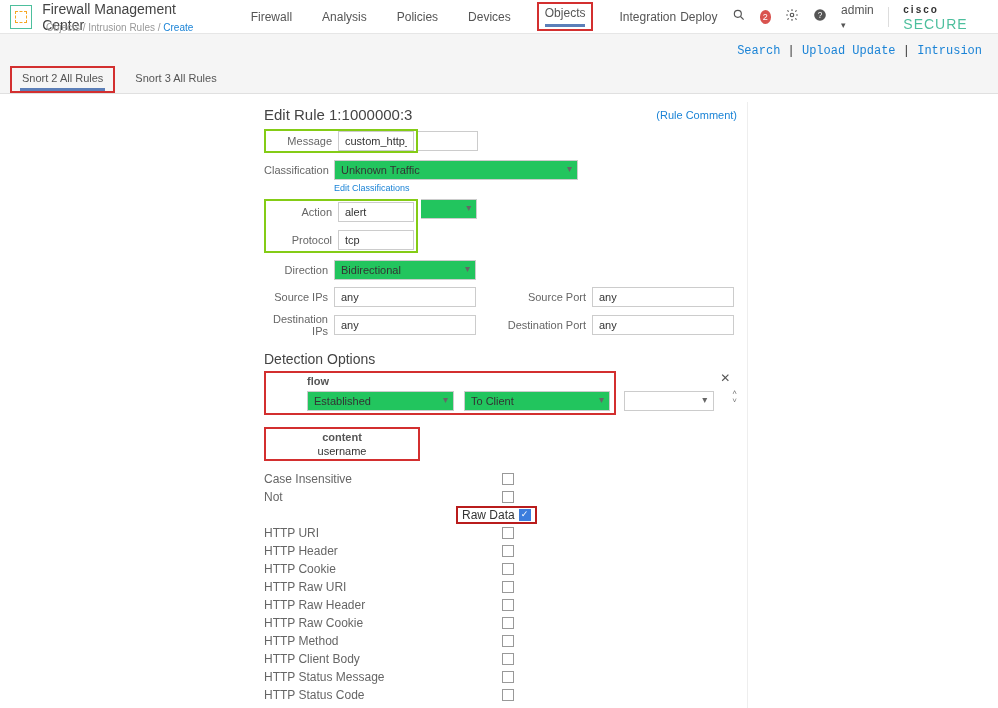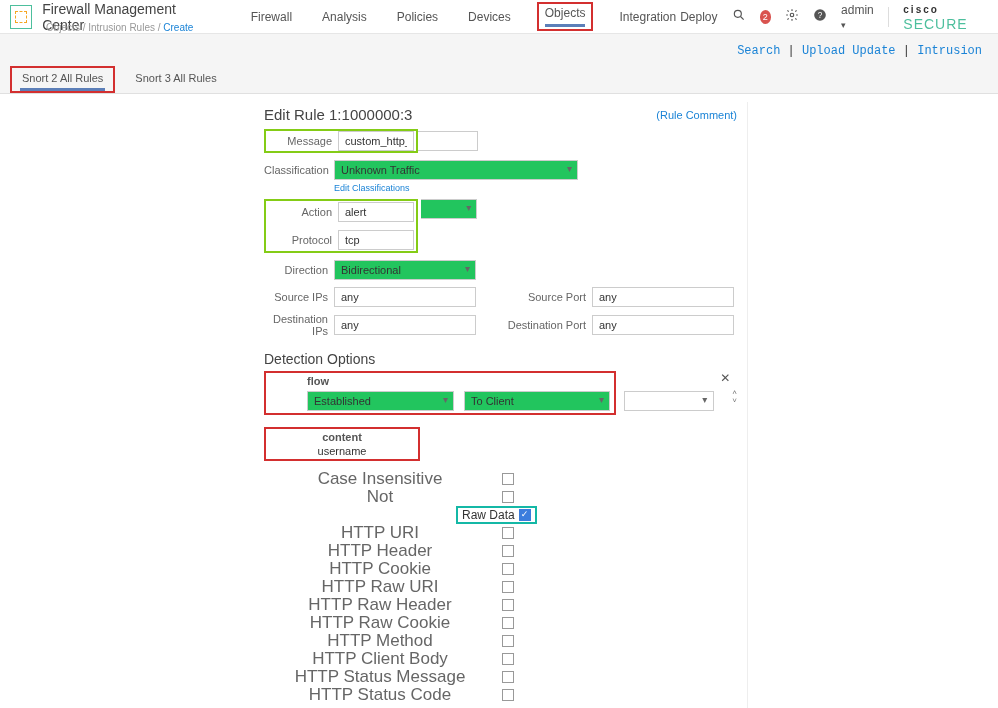--- a/index.html
+++ b/index.html
@@ -102,25 +102,25 @@
   .det-close { position:absolute; right:-22px; top:2px; color:#555; cursor:pointer; }
   .det-row { display:flex; gap:10px; margin-top:4px; }
   .empty-sel { width:146px; height:20px; border:1px solid #ccc; position:relative; margin-left:8px; }
   .empty-sel::after { content:"▾"; position:absolute; right:6px; top:2px; font-size:10px; color:#666; }
   .updn { display:flex; flex-direction:column; font-size:8px; color:#777; line-height:8px; margin-left:2px; }
 
   .content-box { border:2px solid #d32f2f; padding:2px 4px; margin-top:12px; width:156px; position:relative;}
 
   .opts { margin-top:10px; }
   .opt-row { display:flex; align-items:center; height:16px; margin-bottom:2px; }
-  .opt-label { width:232px; text-align:center; font-size:17px; color:#666; margin-right:6px; }
+  .opt-label { width:232px; text-align:left; font-size:12px; color:#666; margin-right:6px; }
   .chk { width:12px; height:12px; border:1px solid #999; display:inline-block; }
   .chk.checked { background:#3b7ddd; border-color:#3b7ddd; position:relative; }
   .chk.checked::after { content:"✓"; color:#fff; font-size:9px; position:absolute; left:1px; top:-1px; }
-  .rawdata-box { border:2px solid #14b8a6; padding:0 4px; display:flex; align-items:center; gap:4px; }
+  .rawdata-box { border:2px solid #b91c1c; padding:0 4px; display:flex; align-items:center; gap:4px; }
 
   .txtfield-row { display:flex; align-items:center; height:22px; margin-top:4px; }
 </style>
 </head>
 <body>
 
 <div class="topbar">
   <div class="logo-box">
       <div class="logo-inner"></div>
     </div>

